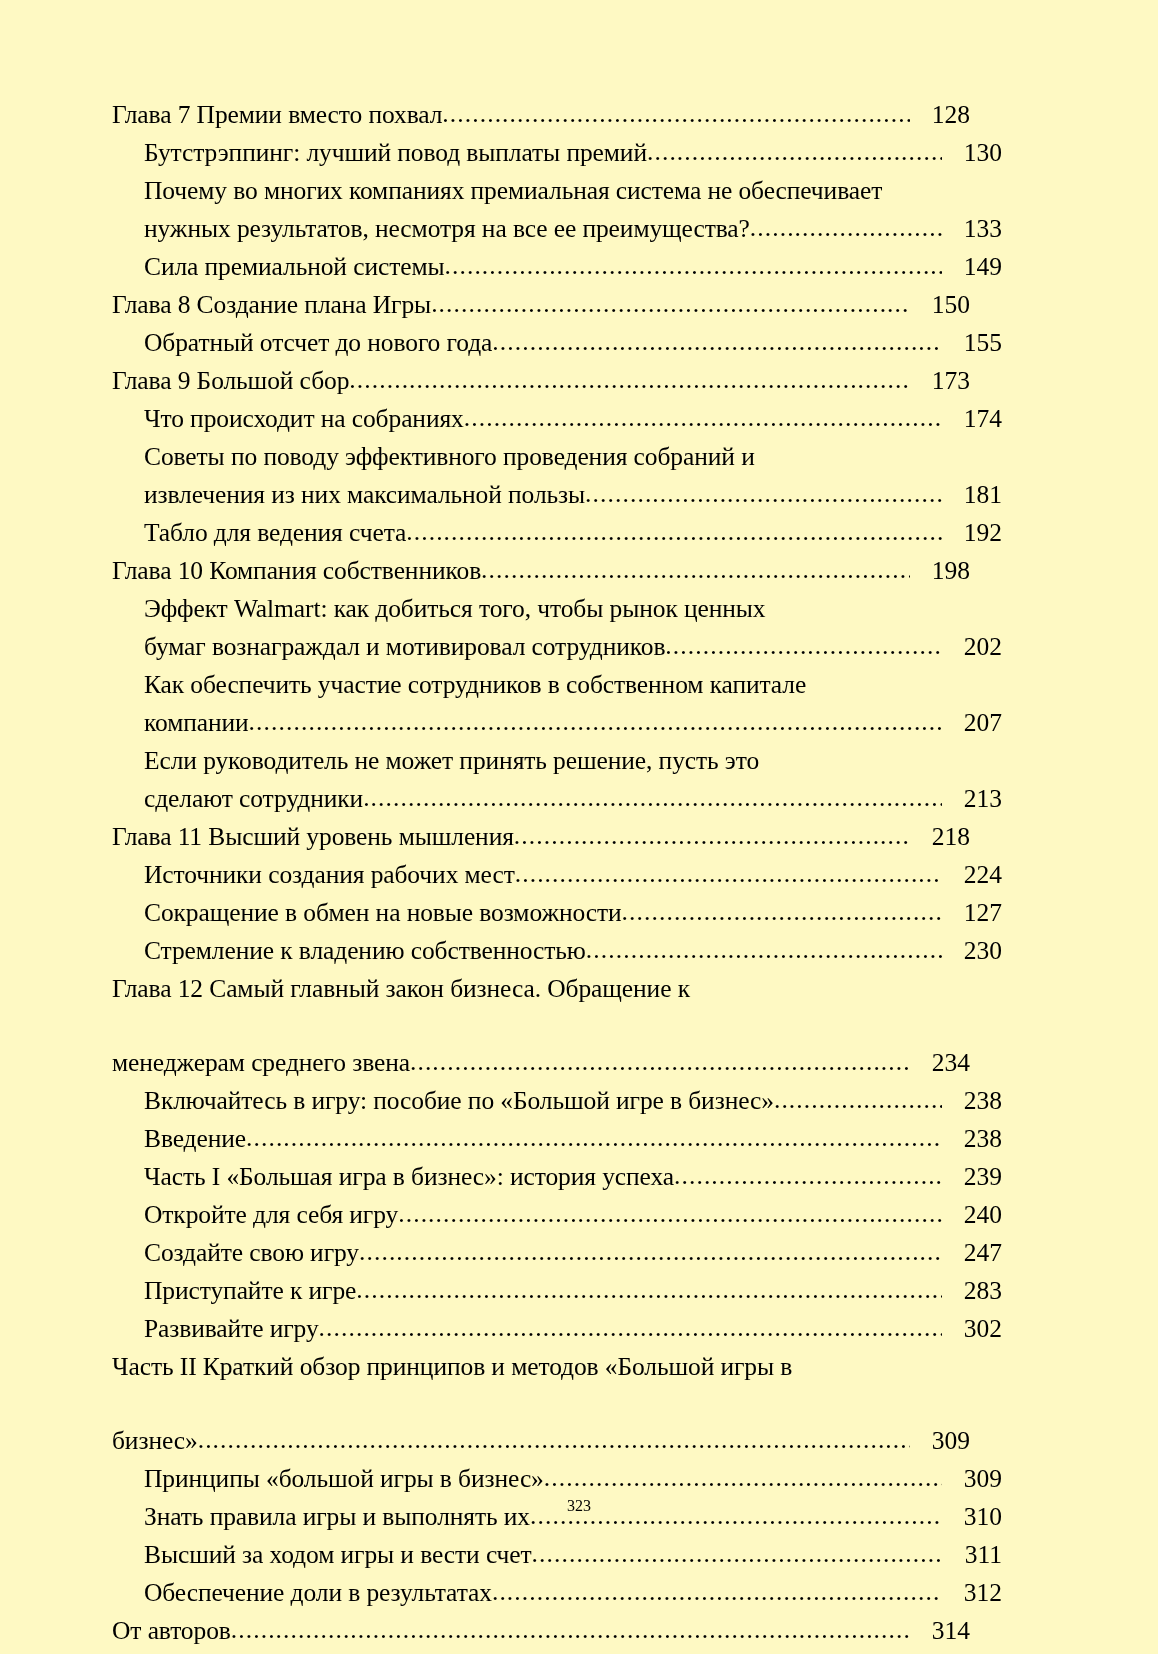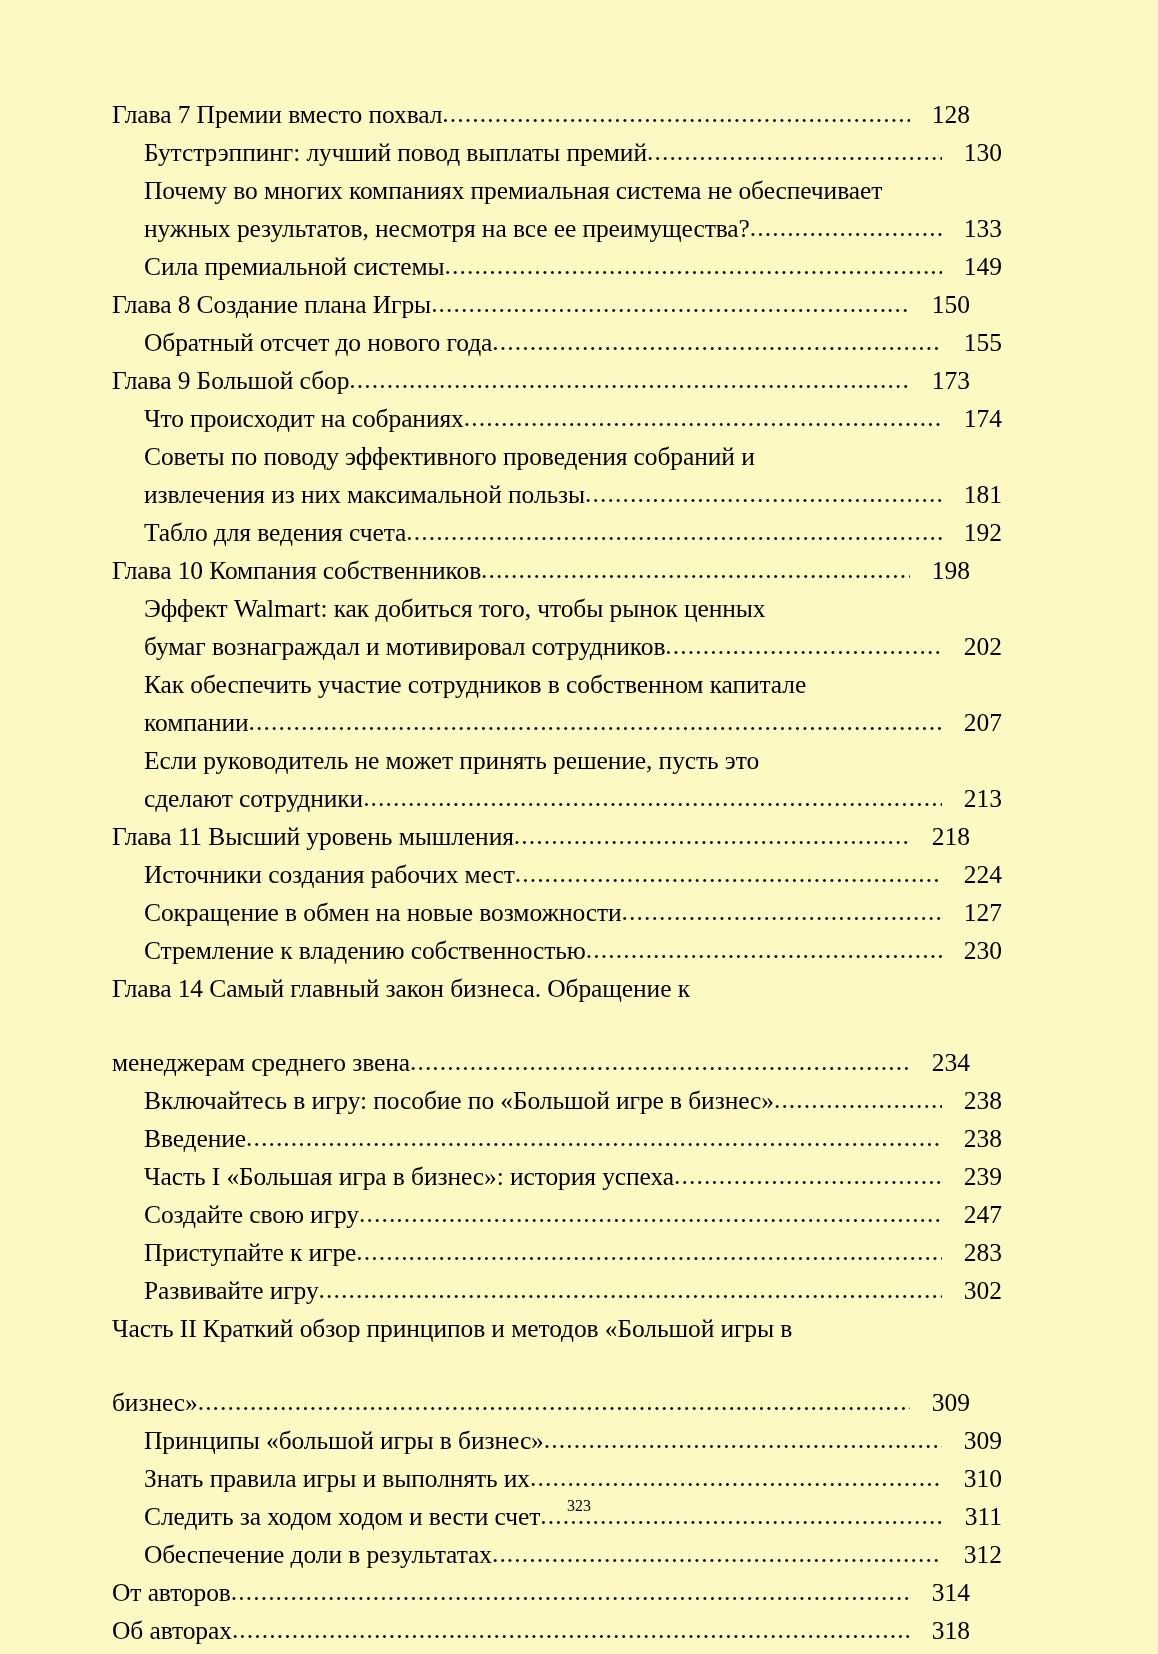--- a/index.html
+++ b/index.html
@@ -183,21 +183,21 @@
         <span class="label">Сокращение в обмен на новые возможности</span>
         <span class="leader"></span>
         <span class="pagenum">127</span>
       </div>
       <div class="row lvl1">
         <span class="label">Стремление к владению собственностью</span>
         <span class="leader"></span>
         <span class="pagenum">230</span>
       </div>
       <div class="row lvl0 nowrap-line">
-        <span class="label">Глава 14  Самый главный закон бизнеса.  Обращение к</span>
+        <span class="label">Глава 12  Самый главный закон бизнеса.  Обращение к</span>
       </div>
       <div class="row cont0">
         <span class="label">менеджерам среднего звена</span>
         <span class="leader"></span>
         <span class="pagenum">234</span>
       </div>
       <div class="row lvl1">
         <span class="label">Включайтесь в игру: пособие по «Большой игре в бизнес»</span>
         <span class="leader"></span>
         <span class="pagenum">238</span>
@@ -206,20 +206,25 @@
         <span class="label">Введение</span>
         <span class="leader"></span>
         <span class="pagenum">238</span>
       </div>
       <div class="row lvl1">
         <span class="label">Часть I  «Большая игра в бизнес»: история успеха</span>
         <span class="leader"></span>
         <span class="pagenum">239</span>
       </div>
       <div class="row lvl1">
+        <span class="label">Откройте для себя игру</span>
+        <span class="leader"></span>
+        <span class="pagenum">240</span>
+      </div>
+      <div class="row lvl1">
         <span class="label">Создайте свою игру</span>
         <span class="leader"></span>
         <span class="pagenum">247</span>
       </div>
       <div class="row lvl1">
         <span class="label">Приступайте к игре</span>
         <span class="leader"></span>
         <span class="pagenum">283</span>
       </div>
       <div class="row lvl1">
@@ -239,21 +244,21 @@
         <span class="label">Принципы «большой игры в бизнес»</span>
         <span class="leader"></span>
         <span class="pagenum">309</span>
       </div>
       <div class="row lvl1">
         <span class="label">Знать правила игры и выполнять их</span>
         <span class="leader"></span>
         <span class="pagenum">310</span>
       </div>
       <div class="row lvl1">
-        <span class="label">Следить за ходом ходом и вести счет</span>
+        <span class="label">Высший за ходом игры и вести счет</span>
         <span class="leader"></span>
         <span class="pagenum">311</span>
       </div>
       <div class="row lvl1">
         <span class="label">Обеспечение доли в результатах</span>
         <span class="leader"></span>
         <span class="pagenum">312</span>
       </div>
       <div class="row lvl0">
         <span class="label">От авторов</span>

